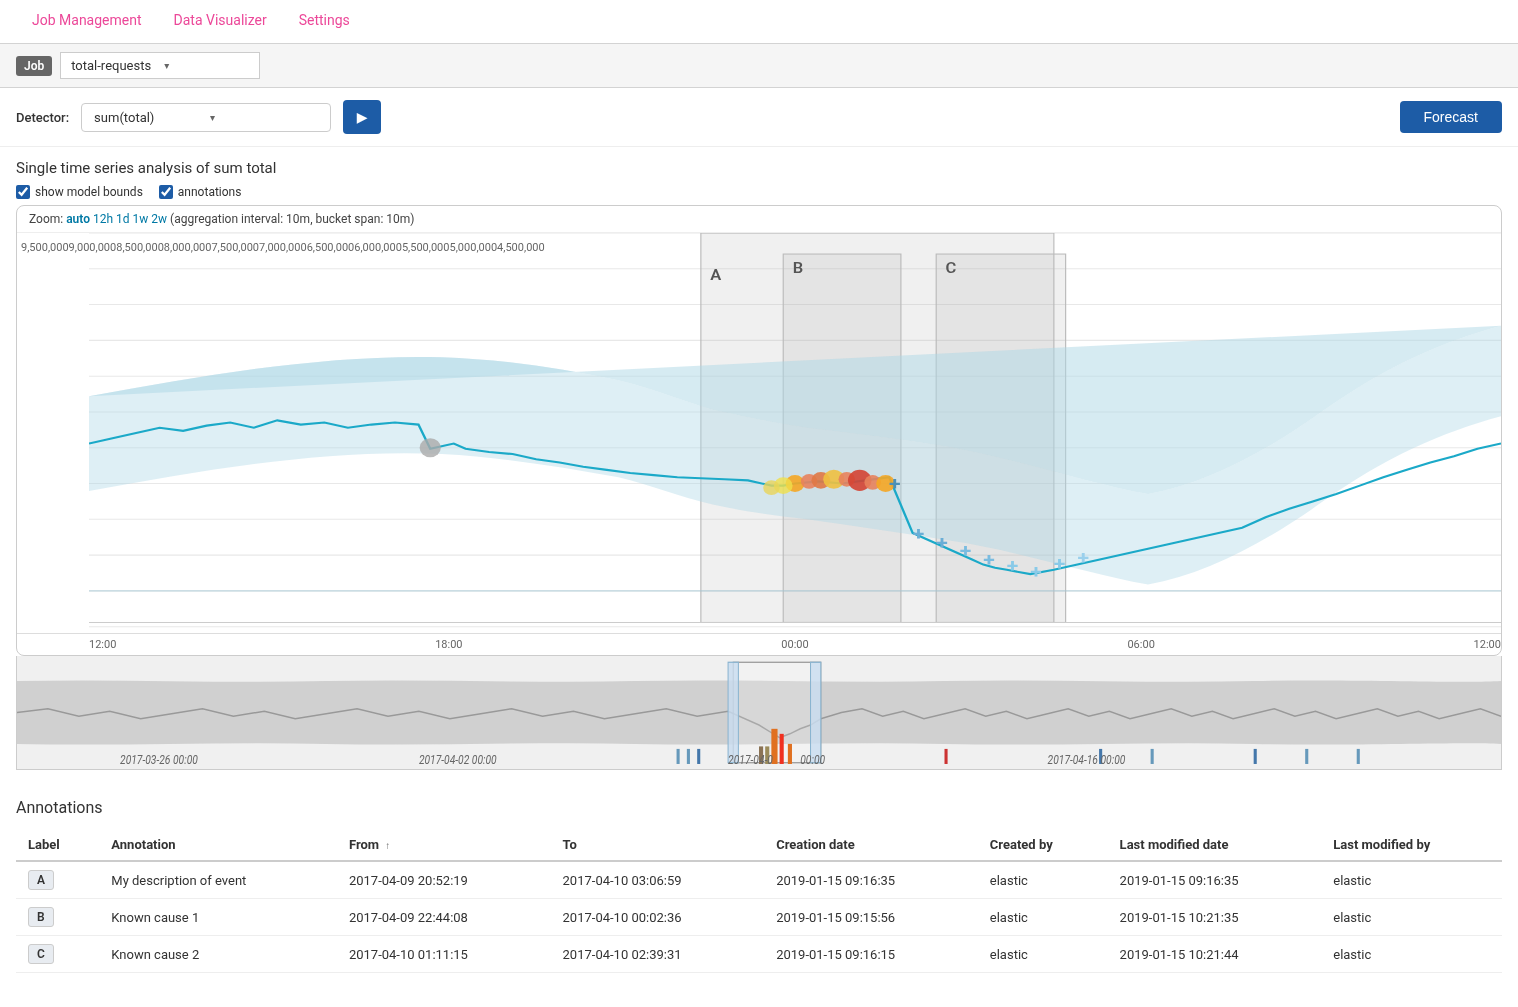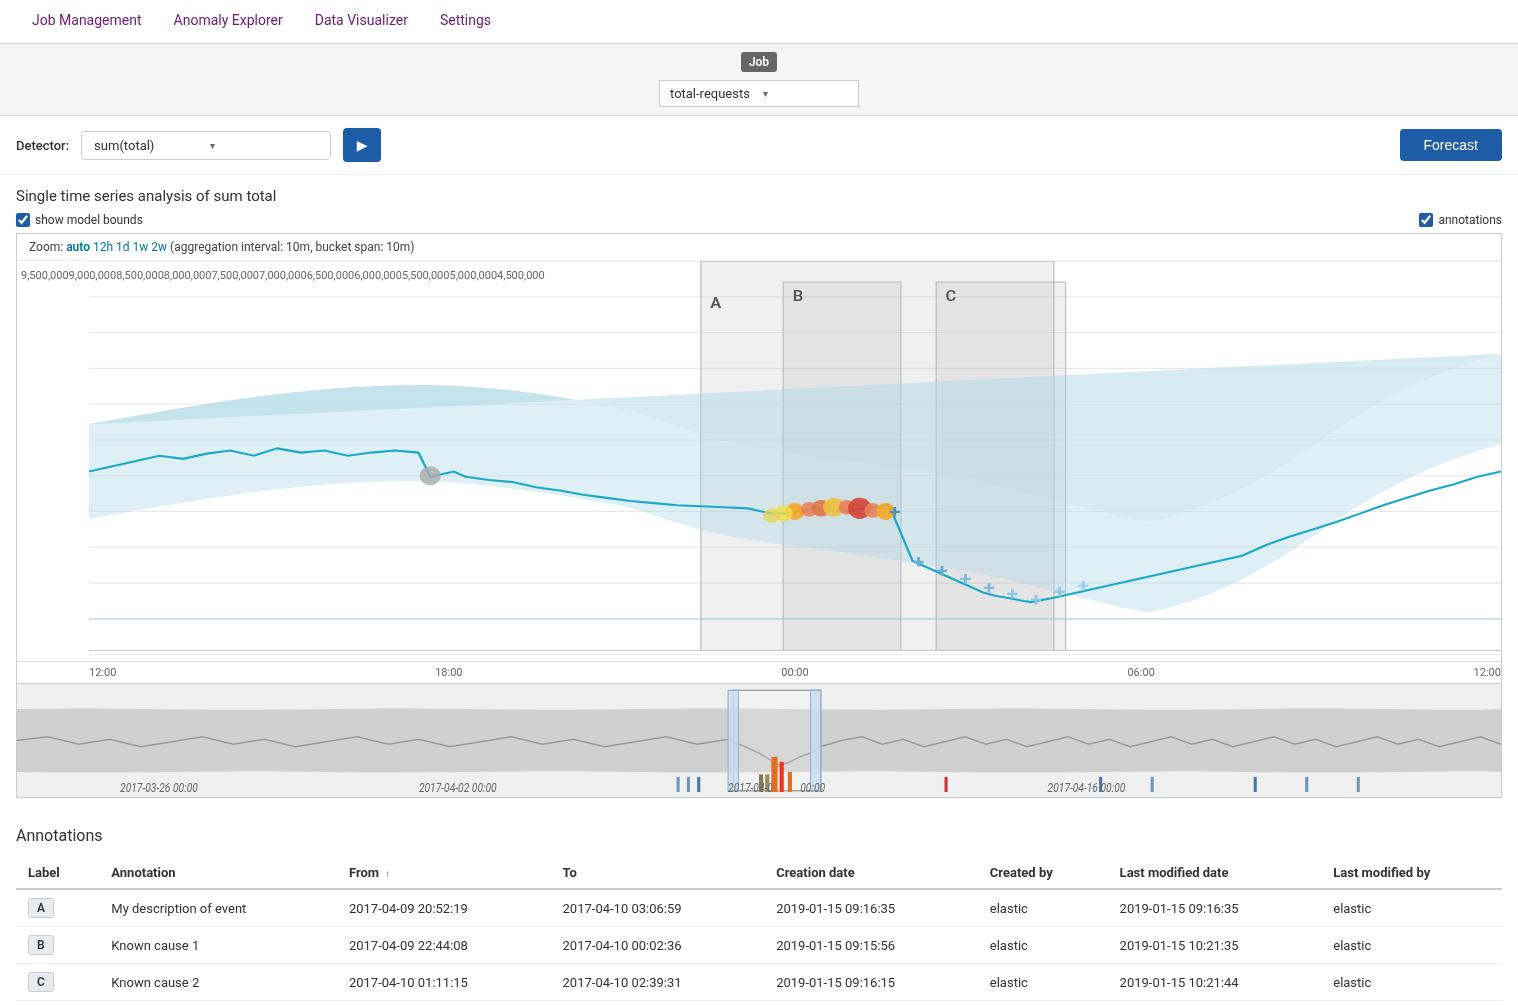--- a/index.html
+++ b/index.html
@@ -10,42 +10,41 @@
       display: flex;
       align-items: center;
       border-bottom: 1px solid #d3d3d3;
       padding: 0 16px;
       height: 44px;
       background: #fff;
     }
     .nav-item {
       padding: 12px 16px;
       cursor: pointer;
-      color: #701a75;
+      color: #ec4899;
       font-size: 14px;
       border-bottom: 3px solid transparent;
       height: 44px;
       display: flex;
       align-items: center;
     }
     .nav-item.active {
       color: #0079a5;
       border-bottom: 3px solid #0079a5;
       font-weight: 500;
     }
 
     
     .job-bar {
       background: #f5f5f5;
       border-bottom: 1px solid #d3d3d3;
       padding: 8px 16px;
       display: flex;
       align-items: center;
       gap: 8px;
-      flex-direction: column;
     }
     .job-label {
       background: #666;
       color: #fff;
       padding: 3px 8px;
       border-radius: 3px;
       font-size: 12px;
       font-weight: 600;
     }
     .job-select {
@@ -114,42 +113,42 @@
       padding: 12px 16px;
     }
     .chart-title {
       font-size: 15px;
       font-weight: 400;
       color: #333;
       margin-bottom: 8px;
     }
     .chart-options {
       display: flex;
-      justify-content: space-between;
+      justify-content: flex-start;
       align-items: center;
       gap: 16px;
       margin-bottom: 6px;
     }
     .checkbox-label {
       display: flex;
       align-items: center;
       gap: 5px;
       font-size: 12px;
       cursor: pointer;
     }
     .checkbox-label input[type=checkbox] {
       accent-color: #1d5ca6;
       width: 14px;
       height: 14px;
     }
 
     
     .chart-container {
       border: 1px solid #ccc;
-      border-radius: 0;
+      border-radius: 8px;
       background: #fff;
       position: relative;
       overflow: hidden;
     }
     .chart-header {
       padding: 6px 12px;
       font-size: 12px;
       color: #444;
       border-bottom: 1px solid #eee;
     }
@@ -240,21 +239,20 @@
       min-width: 24px;
       text-align: center;
     }
     .sort-icon { font-size: 10px; margin-left: 3px; color: #666; }
   </style>
 </head>
 <body>
 
 <nav class="top-nav">
   <div class="nav-item">Job Management</div>
-  <div class="nav-item">Anomaly Explorer</div>
   <div class="nav-item">Data Visualizer</div>
   <div class="nav-item">Settings</div>
 </nav>
 
 <div class="job-bar">
   <span class="job-label">Job</span>
   <div class="job-select">
     <span>total-requests</span>
     <span class="arrow">▾</span>
   </div>

